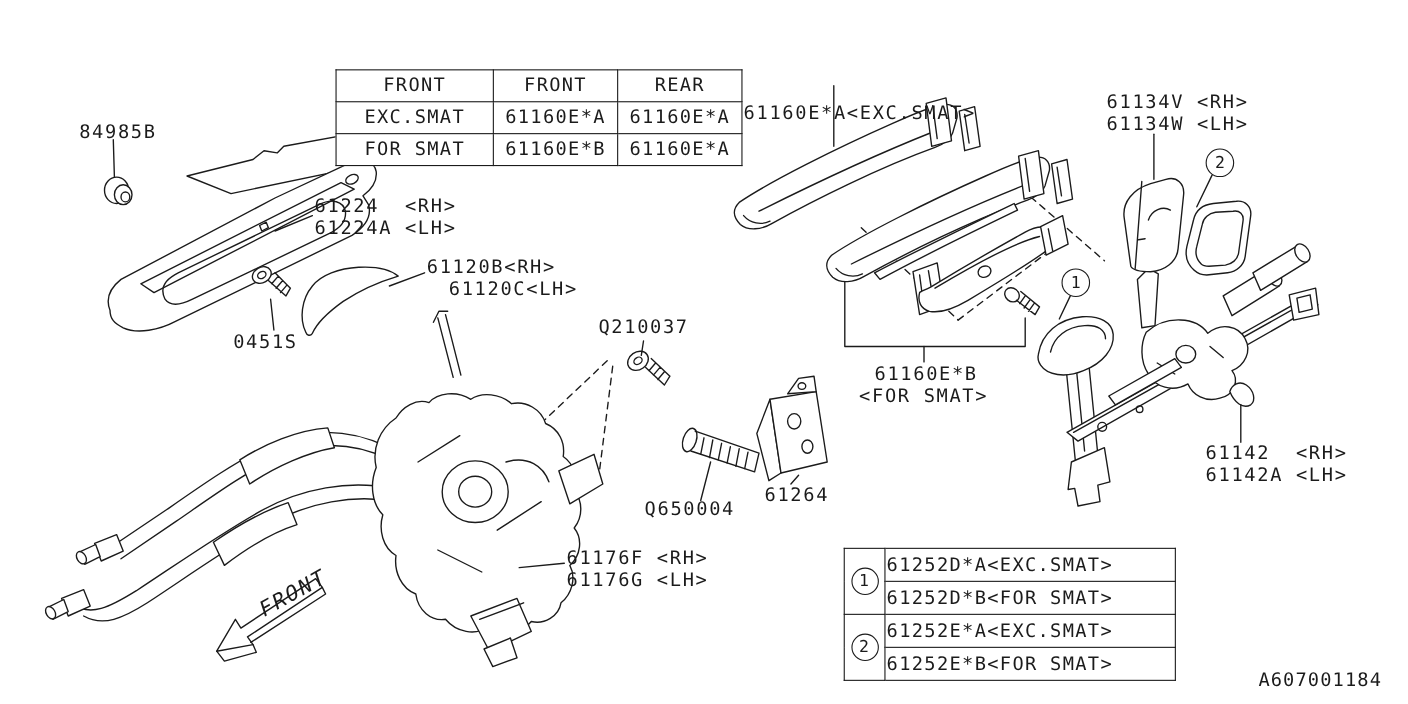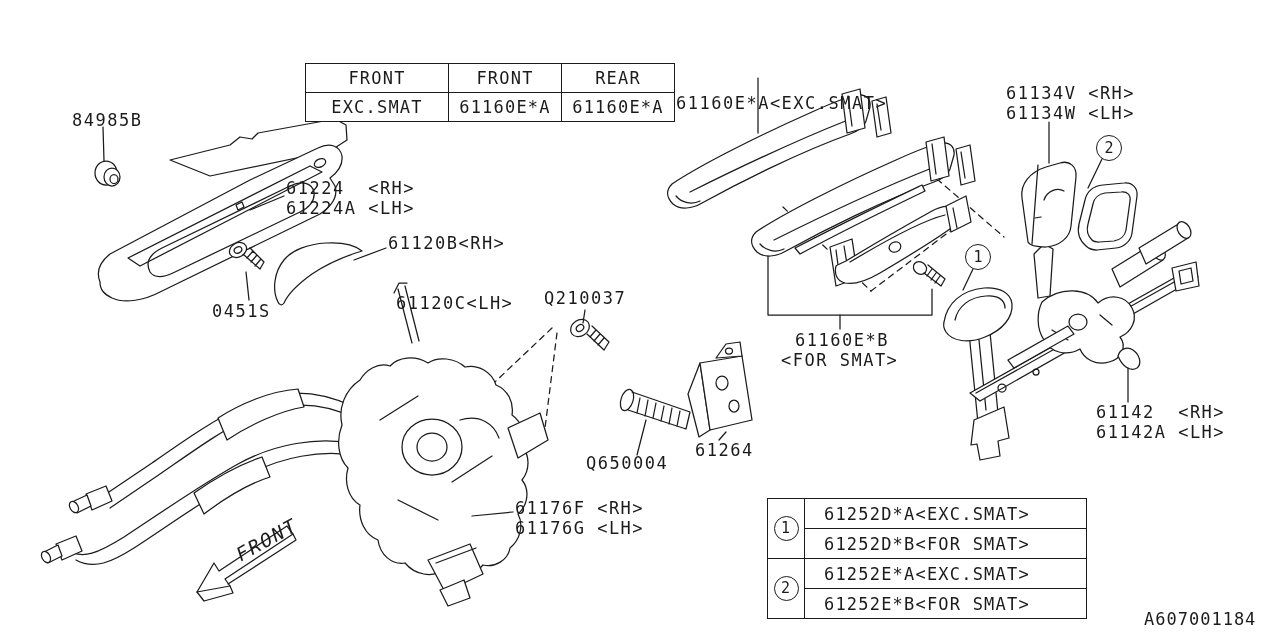--- a/index.html
+++ b/index.html
@@ -6,21 +6,21 @@
   #stage{position:relative;width:1280px;height:640px;background:#ffffff;overflow:hidden;
          font-family:"DejaVu Sans Mono","Liberation Mono",monospace;color:#1b1b1b;}
   #art{position:absolute;left:0;top:0;width:1280px;height:640px;}
   .lbl{position:absolute;font-size:17px;line-height:20px;letter-spacing:1.5px;white-space:pre;color:#1b1b1b;}
   table{position:absolute;border-collapse:collapse;background:#fff;}
   .handle-tbl th,.handle-tbl td{border:1.6px solid #1b1b1b;font-size:17px;font-weight:normal;
       letter-spacing:1.2px;text-align:center;height:28px;padding:0 2px;}
   .handle-tbl .c0{width:138px;} .handle-tbl .c1{width:108px;} .handle-tbl .c2{width:108px;}
   .legend-tbl td{border:1.6px solid #1b1b1b;font-size:17px;letter-spacing:1.2px;height:29px;padding:0;}
   .legend-tbl .sym{width:36px;text-align:center;}
-  .legend-tbl .txt{width:262px;text-align:left;padding-left:19px;white-space:pre;}
+  .legend-tbl .txt{width:262px;text-align:left;padding-left:1px;white-space:pre;}
   .circ{display:inline-flex;width:23px;height:23px;border:1.5px solid #1b1b1b;border-radius:50%;
         align-items:center;justify-content:center;font-size:15px;line-height:1;background:#fff;}
   .callout{position:absolute;width:24px;height:24px;border:1.5px solid #1b1b1b;border-radius:50%;
         display:flex;align-items:center;justify-content:center;font-size:15px;background:#fff;}
   .front-lbl{position:absolute;left:232px;top:546px;font-size:19px;font-style:italic;
         letter-spacing:2px;transform:rotate(-29deg);transform-origin:0 0;}
   .code-lbl{position:absolute;left:1144px;top:609px;font-size:17px;letter-spacing:1px;}
 </style>
 </head>
 <body>
@@ -210,20 +210,25 @@
         <tr>
       <th class="c0">FRONT</th>
       <th class="c1">FRONT</th>
       <th class="c2">REAR</th>
     </tr>
     <tr>
       <td>EXC.SMAT</td>
       <td>61160E*A</td>
       <td>61160E*A</td>
     </tr>
+    <tr>
+      <td>FOR SMAT</td>
+      <td>61160E*B</td>
+      <td>61160E*A</td>
+    </tr>
   </tbody>
     </table>
 
   <table class="legend-tbl" style="left:767px;top:498px;">
     <tbody>
         <tr>
       <td class="sym" rowspan="2">
         <span class="circ">1</span>
       </td>
       <td class="txt">61252D*A&lt;EXC.SMAT&gt;</td>
@@ -243,21 +248,21 @@
   </tbody>
     </table>
 
   <div class="lbl" style="left:72px;top:110px;">84985B</div>
   <div class="lbl" style="left:676px;top:56px;margin-top:37px;">61160E*A&lt;EXC.SMAT&gt;</div>
   <div class="lbl" style="left:1006px;top:83px;">61134V &lt;RH&gt;</div>
   <div class="lbl" style="left:1006px;top:103px;">61134W &lt;LH&gt;</div>
   <div class="lbl" style="left:286px;top:178px;">61224  &lt;RH&gt;</div>
   <div class="lbl" style="left:286px;top:198px;">61224A &lt;LH&gt;</div>
   <div class="lbl" style="left:388px;top:233px;">61120B&lt;RH&gt;</div>
-  <div class="lbl" style="left:396px;top:253px;margin-top:40px;">61120C&lt;LH&gt;</div>
+  <div class="lbl" style="left:408px;top:253px;">61120C&lt;LH&gt;</div>
   <div class="lbl" style="left:212px;top:301px;">0451S</div>
   <div class="lbl" style="left:544px;top:288px;">Q210037</div>
   <div class="lbl" style="left:795px;top:330px;">61160E*B</div>
   <div class="lbl" style="left:781px;top:350px;">&lt;FOR SMAT&gt;</div>
   <div class="lbl" style="left:1096px;top:402px;">61142  &lt;RH&gt;</div>
   <div class="lbl" style="left:1096px;top:422px;">61142A &lt;LH&gt;</div>
   <div class="lbl" style="left:586px;top:453px;">Q650004</div>
   <div class="lbl" style="left:695px;top:440px;">61264</div>
   <div class="lbl" style="left:515px;top:498px;">61176F &lt;RH&gt;</div>
   <div class="lbl" style="left:515px;top:518px;">61176G &lt;LH&gt;</div>

